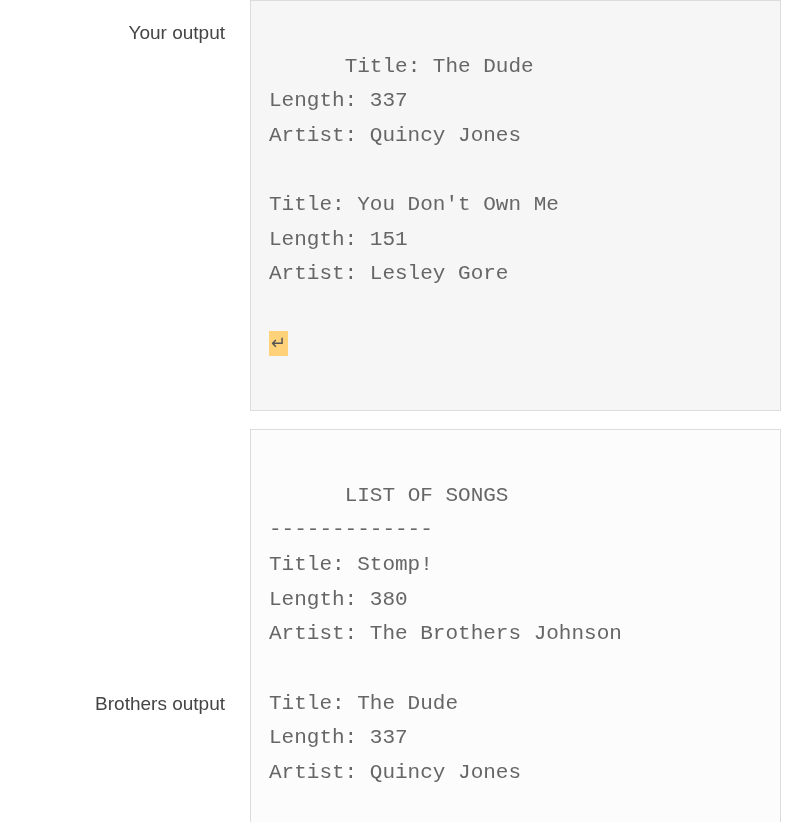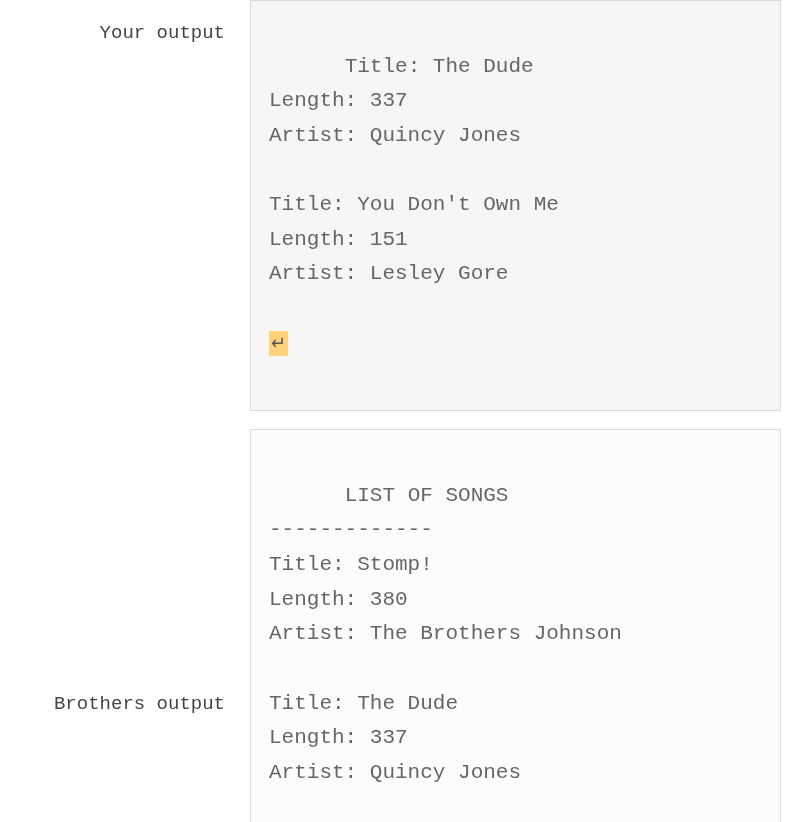--- a/index.html
+++ b/index.html
@@ -26,21 +26,20 @@
   }
   .label-col {
     width: 250px;
     min-width: 250px;
     display: flex;
     align-items: flex-start;
     justify-content: flex-end;
     padding: 22px 25px 0 0;
     color: #454545;
     font-size: 19px;
-    font-family: Liberation Mono, monospace;
   }
   .label-col.centered {
     align-items: center;
     padding-top: 0;
   }
   .output-box {
     flex: 1;
     margin: 0 8px 0 0;
     border: 1px solid #dcdcdc;
     background: #f6f6f6;

